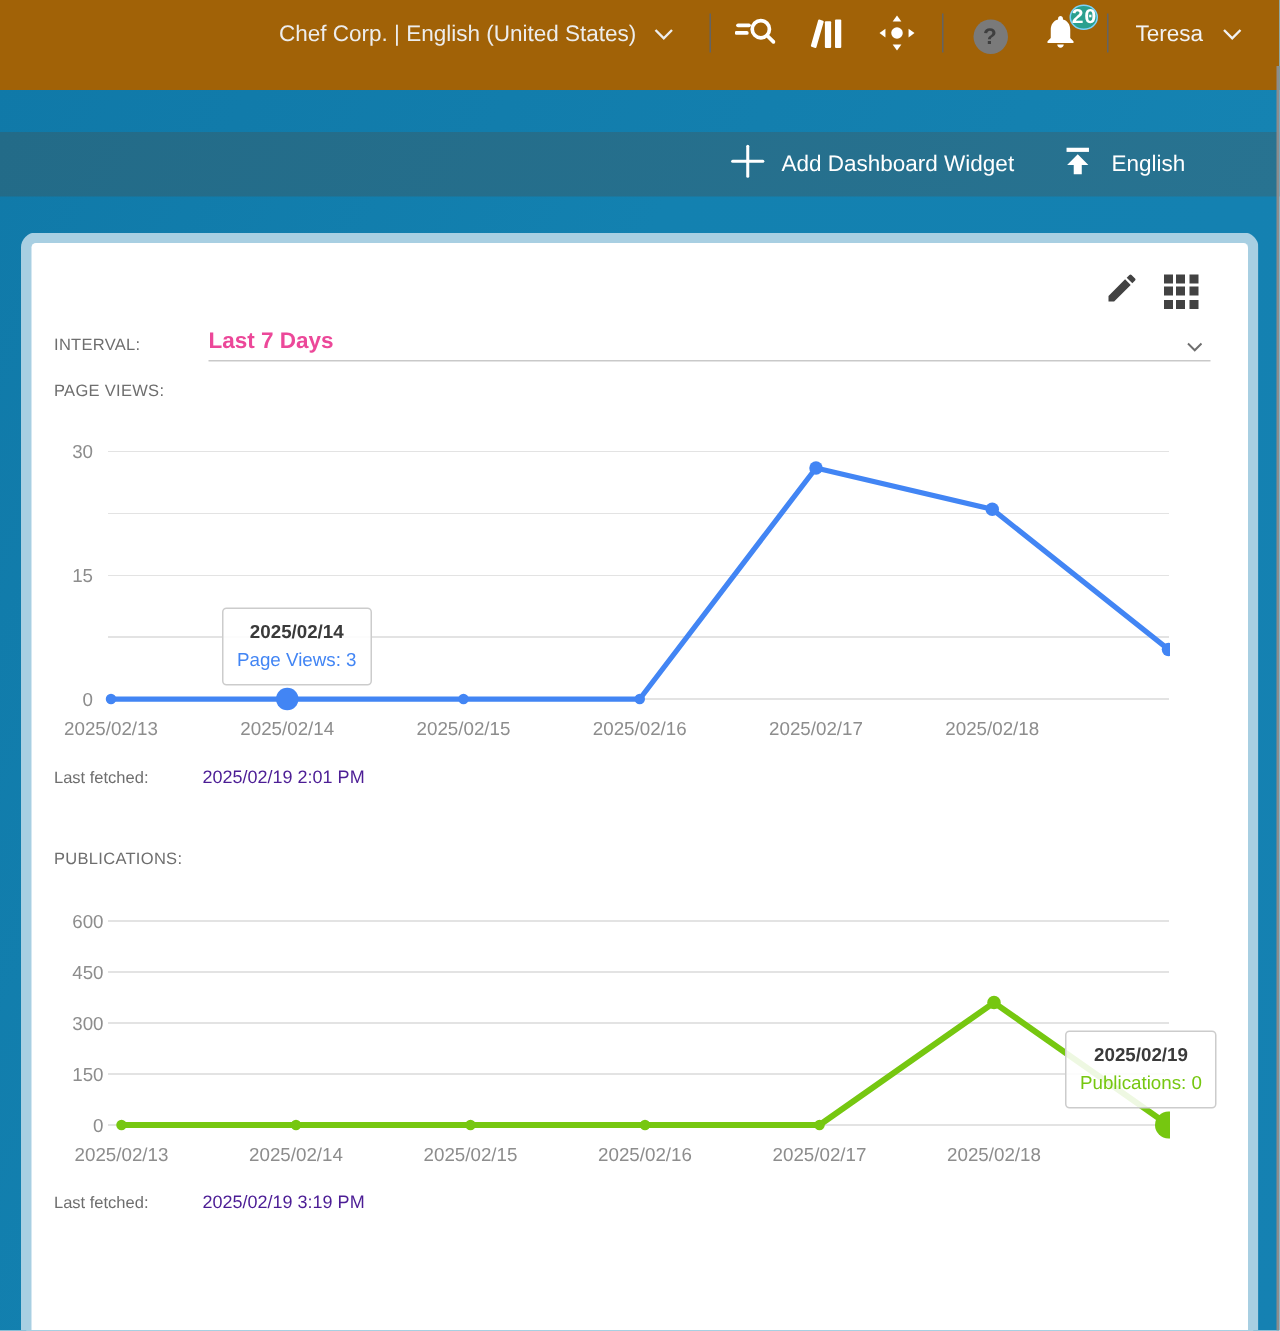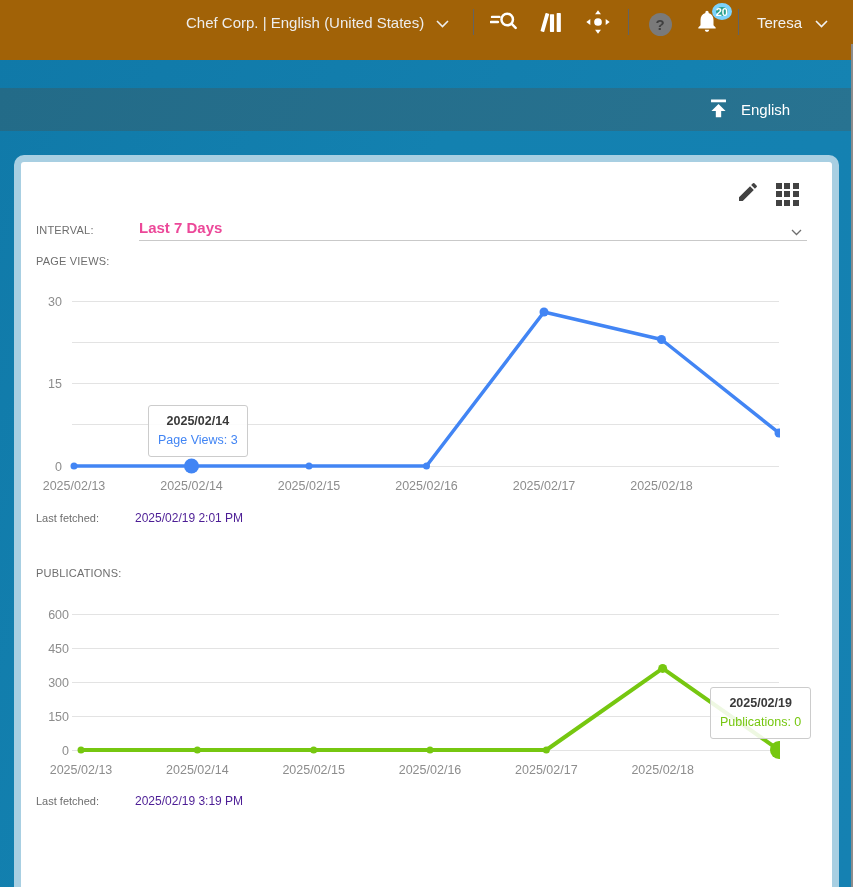--- a/index.html
+++ b/index.html
@@ -10,22 +10,22 @@
   
   .topbar { position:absolute; left:0; top:0; width:853px; height:60px; background:#a16207; z-index:5; }
   .org-selector { position:absolute; left:186px; top:0; height:44px; display:flex; align-items:center; gap:12px;
                   color:#ededed; font-size:15px; cursor:pointer; }
   .nav-divider { position:absolute; top:9px; width:1px; height:26px; background:#636363; }
   .nav-icon { position:absolute; top:8px; width:28px; height:28px; display:flex; align-items:center; justify-content:center; cursor:pointer; }
   .help-circle { width:23px; height:23px; border-radius:50%; background:#7a7a7a; color:#3f3f3f;
                  font-weight:bold; font-size:15px; display:flex; align-items:center; justify-content:center; }
   .bell-wrap { position:absolute; top:7px; width:30px; height:30px; cursor:pointer; }
   .badge { position:absolute; top:-4px; right:-8px; min-width:17px; height:17px; border-radius:50%;
-           background:#2aa08f; border:4px solid #7dd3fc; color:#fff; font-size:11px; font-weight:bold;
-           display:flex; align-items:center; justify-content:center; }
+           background:#2aa08f; border:1px solid #7dd3fc; color:#fff; font-size:14px; font-weight:bold;
+           display:flex; align-items:center; justify-content:center;font-family:Liberation Mono, monospace; }
   .user-menu { position:absolute; left:757px; top:0; height:44px; display:flex; align-items:center; gap:13px;
                color:#f2f2f2; font-size:15px; cursor:pointer; }
 
   
   .hero-band { position:absolute; left:0; top:44px; width:853px; height:44px;
                background:linear-gradient(115deg,#1079a8,#1583b2); }
   .toolbar { position:absolute; left:0; top:88px; width:853px; height:43px;
              background:linear-gradient(115deg,#236b88,#287391); z-index:4; }
   .toolbar-btn { position:absolute; top:0; height:43px; display:flex; align-items:center; gap:11px;
                  color:#fff; font-size:15px; cursor:pointer; }
@@ -120,20 +120,31 @@
       <svg width="13" height="8" viewBox="0 0 13 8">
           <polyline points="1,1 6.5,6.5 12,1" fill="none" stroke="#f2f2f2" stroke-width="1.6"></polyline>
         </svg>
     </span>
   </div>
 </div>
 
 <div class="hero-band"></div>
 
 <div class="toolbar">
+  <div class="toolbar-btn" style="left:487px">
+    <span>
+      <svg width="23" height="23" viewBox="0 0 24 24">
+          <g stroke="#fff" stroke-width="2.1" stroke-linecap="round">
+            <line x1="12" y1="1.5" x2="12" y2="22.5"></line>
+            <line x1="1.5" y1="12" x2="22.5" y2="12"></line>
+          </g>
+        </svg>
+    </span>
+    <span>Add Dashboard Widget</span>
+  </div>
   <div class="toolbar-btn" style="left:707px">
     <span>
       <svg width="23" height="23" viewBox="0 0 24 24" fill="#fff">
           <rect x="4.2" y="2.6" width="15.6" height="2.9"></rect>
           <path d="M12 7.2 4.6 14.6h4.6V21h5.6v-6.4h4.6z"></path>
         </svg>
     </span>
     <span>English</span>
   </div>
 </div>

